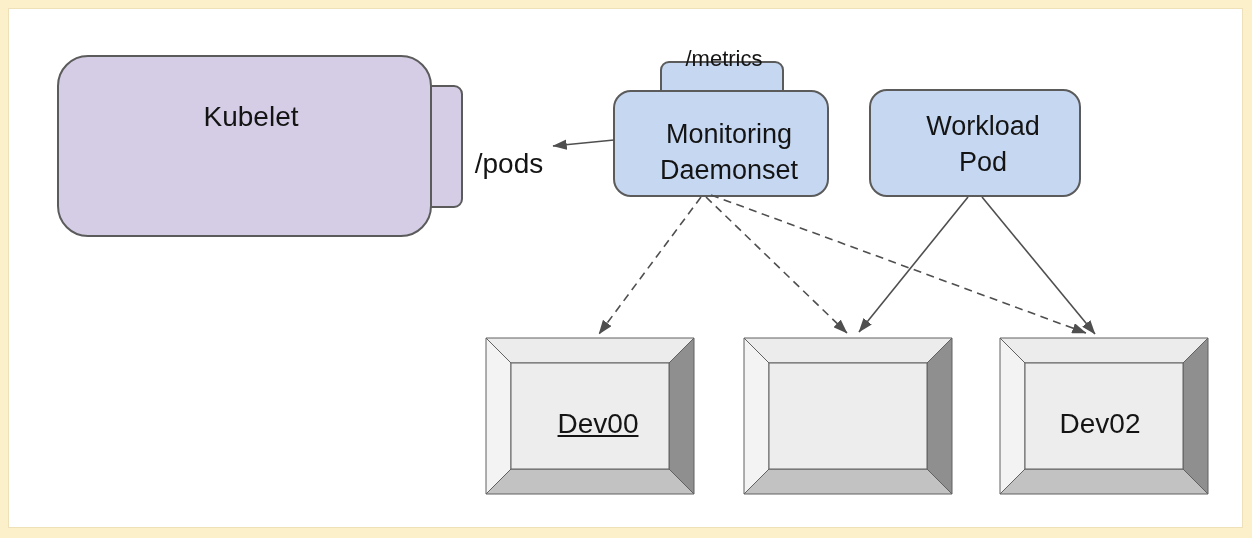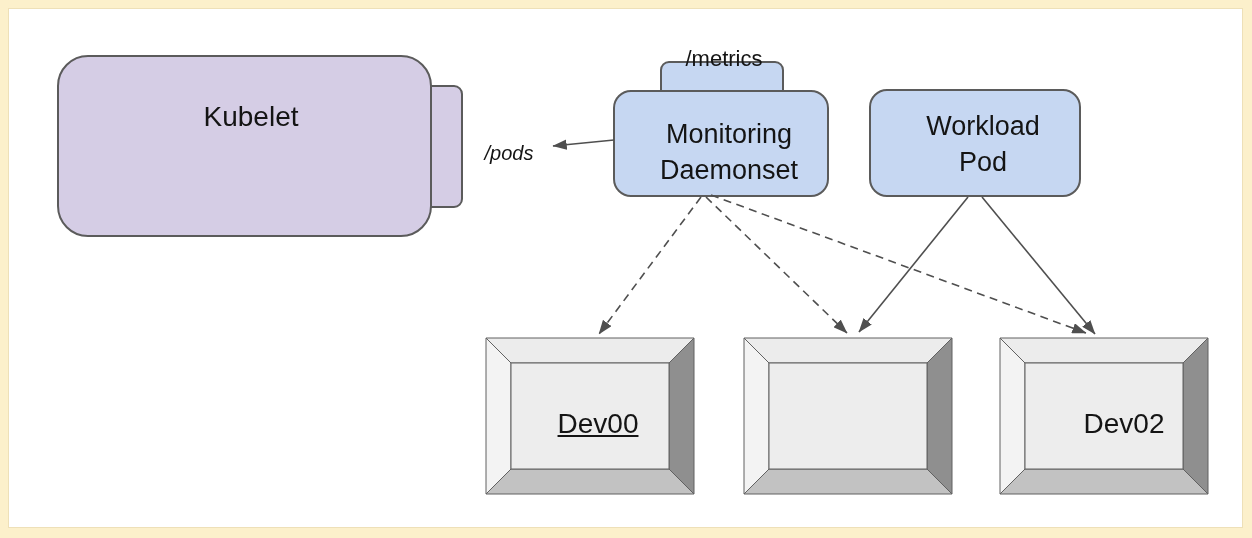--- a/index.html
+++ b/index.html
@@ -21,28 +21,28 @@
   .label{
     position:absolute;
     text-align:center;
     white-space:pre-line;
     color:#141414;
   }
   .flexcenter{
     display:flex;align-items:center;justify-content:center;
   }
   #kubelet-label{left:56px;top:86px;width:372px;font-size:28px;line-height:44px;}
-  #pods-label{left:455px;top:131px;width:90px;font-size:20px;line-height:26px;font-style:italic;}
+  #pods-label{left:455px;top:142px;width:90px;font-size:28px;line-height:26px;}
   #metrics-label{left:655px;top:37px;width:120px;font-size:22px;line-height:26px;}
   #monitoring-label{left:613px;top:90px;width:214px;height:105px;font-size:27px;line-height:36px;}
   #workload-label{left:869px;top:82px;width:210px;height:106px;font-size:27px;line-height:36px;}
   .dev-label{top:362px;height:106px;width:158px;font-size:28px;line-height:32px;}
   #dev00-label{left:510px;text-decoration:underline;}
   #dev01-label{left:768px;}
-  #dev02-label{left:1036px;}
+  #dev02-label{left:1012px;}
 </style>
 </head>
 <body>
 
 <div id="frame">
   <div id="canvas">
 
     <svg width="1235" height="520" viewBox="8 8 1235 520">
       <defs>
         <marker id="arrow" markerWidth="9" markerHeight="6.6" refX="8.6" refY="3.3" orient="auto" markerUnits="strokeWidth">

